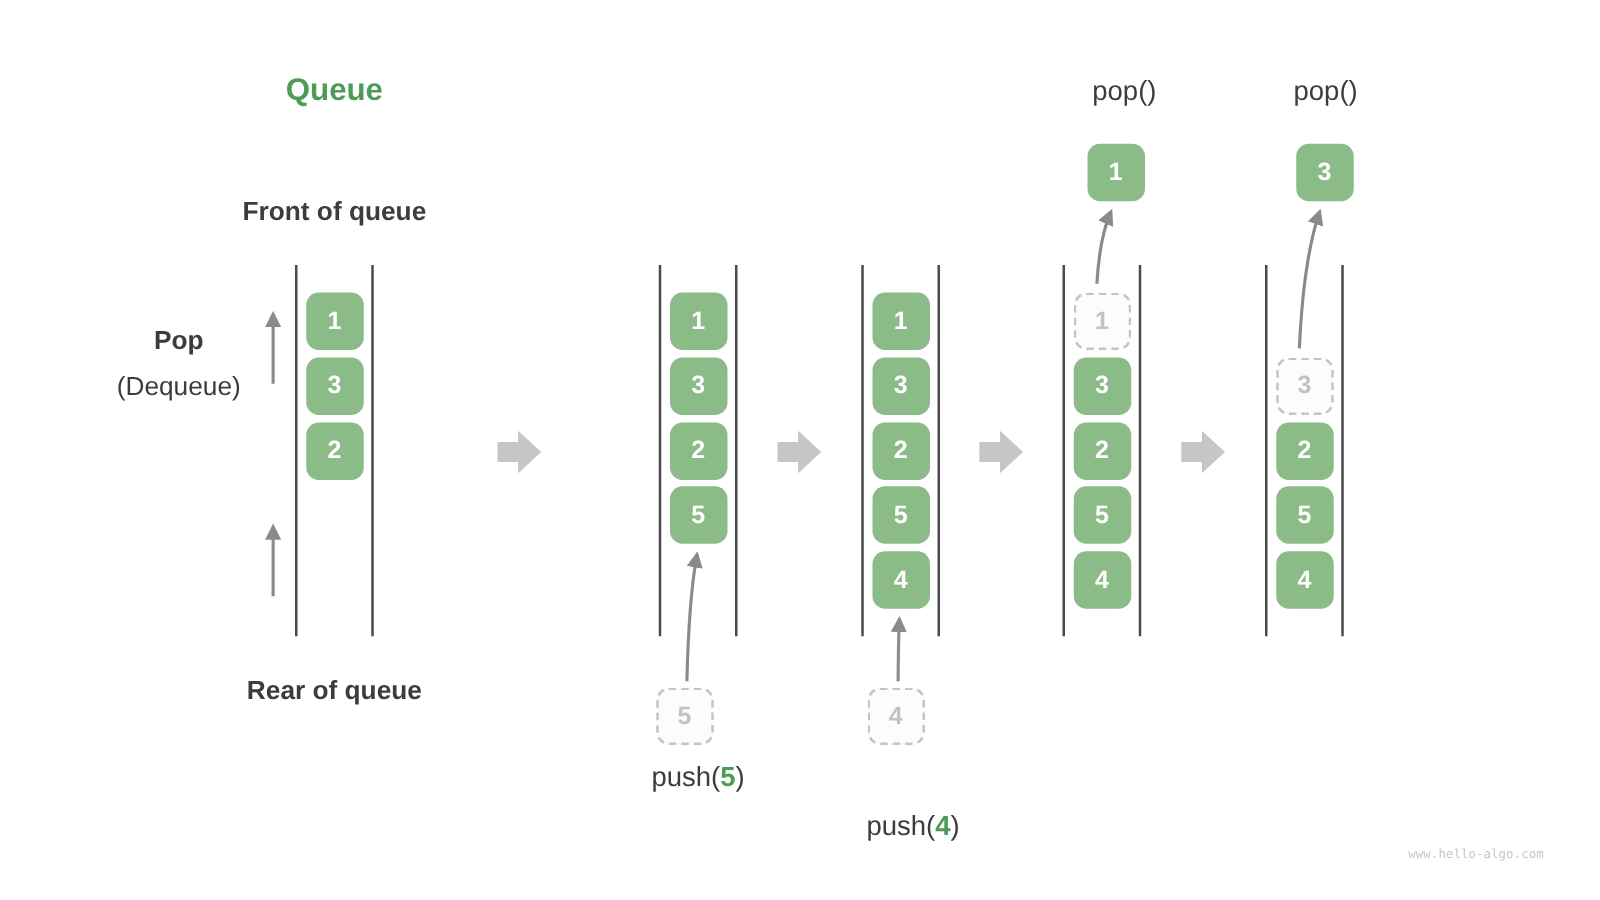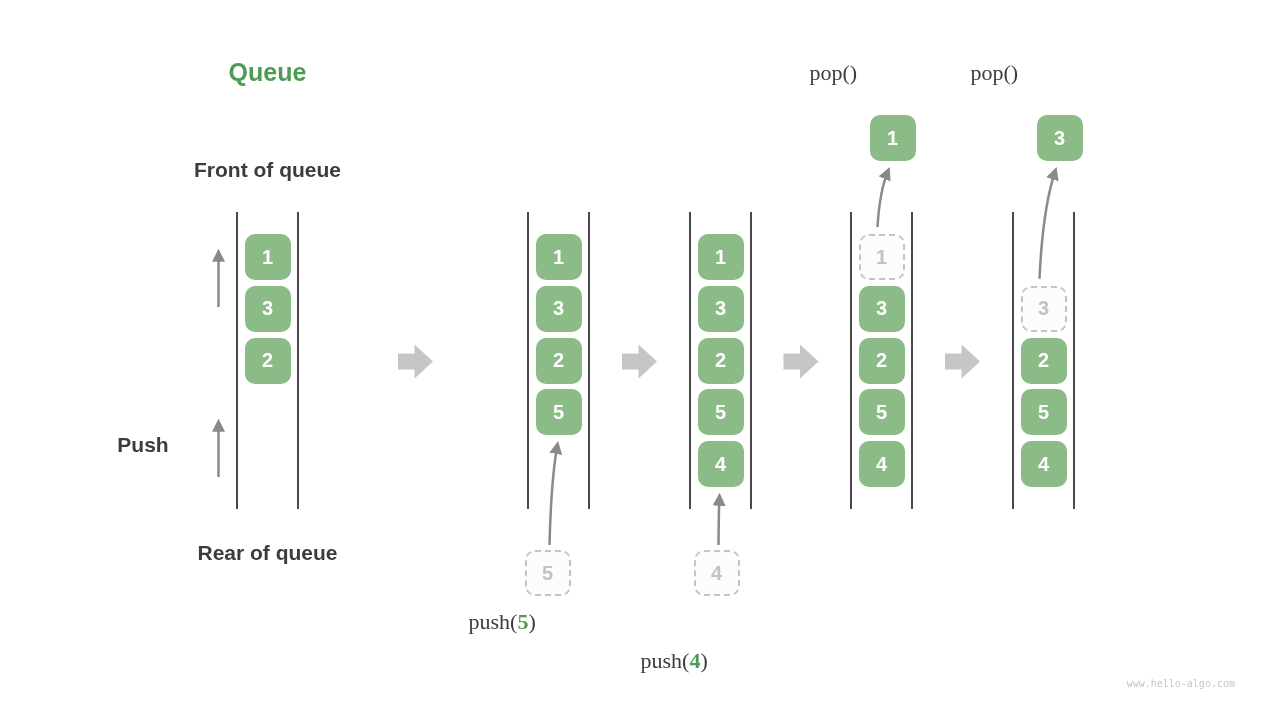--- a/index.html
+++ b/index.html
@@ -39,41 +39,44 @@
   .push-side{top:426px;}
   .rail{position:absolute;top:212px;height:297px;width:2px;background:var(--rail-gray);}
   .box{
     position:absolute;width:46px;height:46px;border-radius:10px;box-sizing:border-box;
     display:flex;align-items:center;justify-content:center;
     font-size:20px;font-weight:bold;
   }
   .box.solid{background:var(--box-green);color:#ffffff;}
   .box.dashed{border:2px dashed var(--dashed-border);background:var(--dashed-bg);color:var(--dashed-text);}
   .op{
-    position:absolute;width:180px;
-    font-family:Liberation Serif, serif;font-size:22px;color:var(--text-dark);
+    position:absolute;width:180px;text-align:center;
+    font-family:Liberation Sans, sans-serif;font-size:22px;color:var(--text-dark);
   }
   .op .arg{color:var(--arg-green);font-weight:bold;}
   #arrows{position:absolute;left:0;top:0;pointer-events:none;}
   .watermark{
     position:absolute;right:45px;top:678px;
     font-family:"DejaVu Sans Mono",monospace;font-size:10px;color:var(--watermark-gray);
   }
 </style>
 </head>
 <body>
 
 <div class="canvas">
   <div class="title">Queue</div>
 
   <div class="side-label rear">Rear of queue</div>
   <div class="side-label front">Front of queue</div>
 
+  <div class="op-side pop-side">
+    <div class="t">Pop</div>
+    <div>(Dequeue)</div>
+  </div>
   <div class="op-side push-side">
-    <div class="t">Push</div>
   </div>
 
   <svg id="arrows" width="1280" height="720">
     <defs>
       <marker id="ah" viewBox="0 0 10 10" refX="7.5" refY="5" markerWidth="5.2" markerHeight="5.2" orient="auto-start-reverse">
         <path d="M0,0 L10,5 L0,10 z" fill="#8A8A8A"></path>
       </marker>
     </defs>
   <path d="M 218.5 307 Q 218.5 271.25 218.5 252" fill="none" stroke="var(--arrow-gray)" stroke-width="2.5" marker-end="url(#ah)"></path>
       <path d="M 218.5 477 Q 218.5 441.25 218.5 422" fill="none" stroke="var(--arrow-gray)" stroke-width="2.5" marker-end="url(#ah)"></path>

